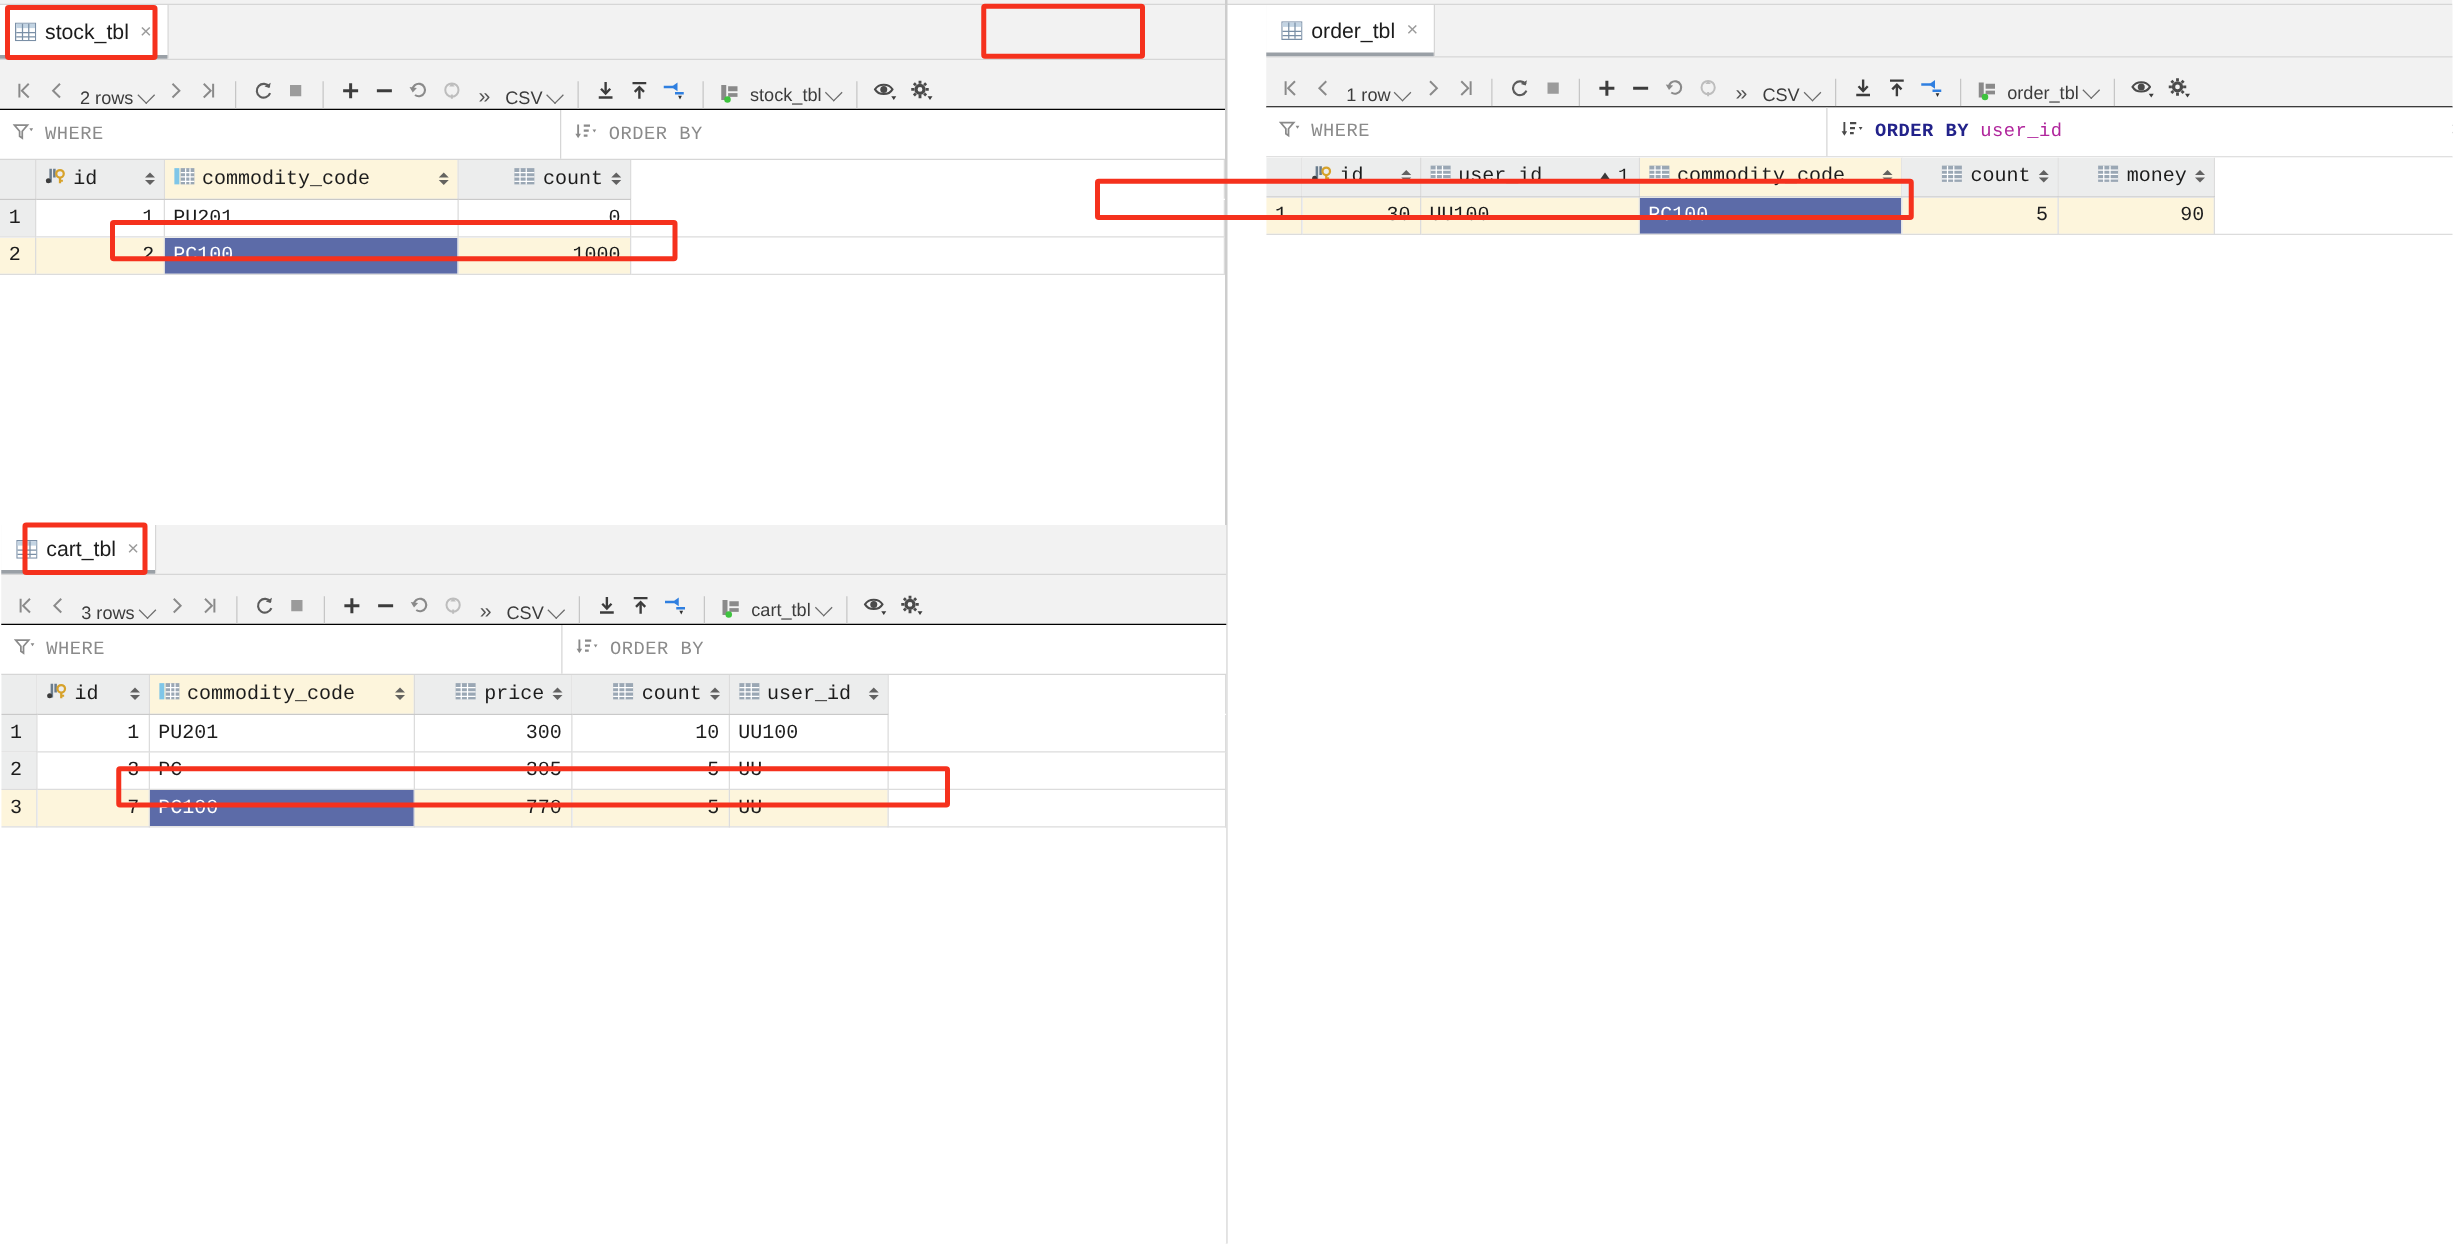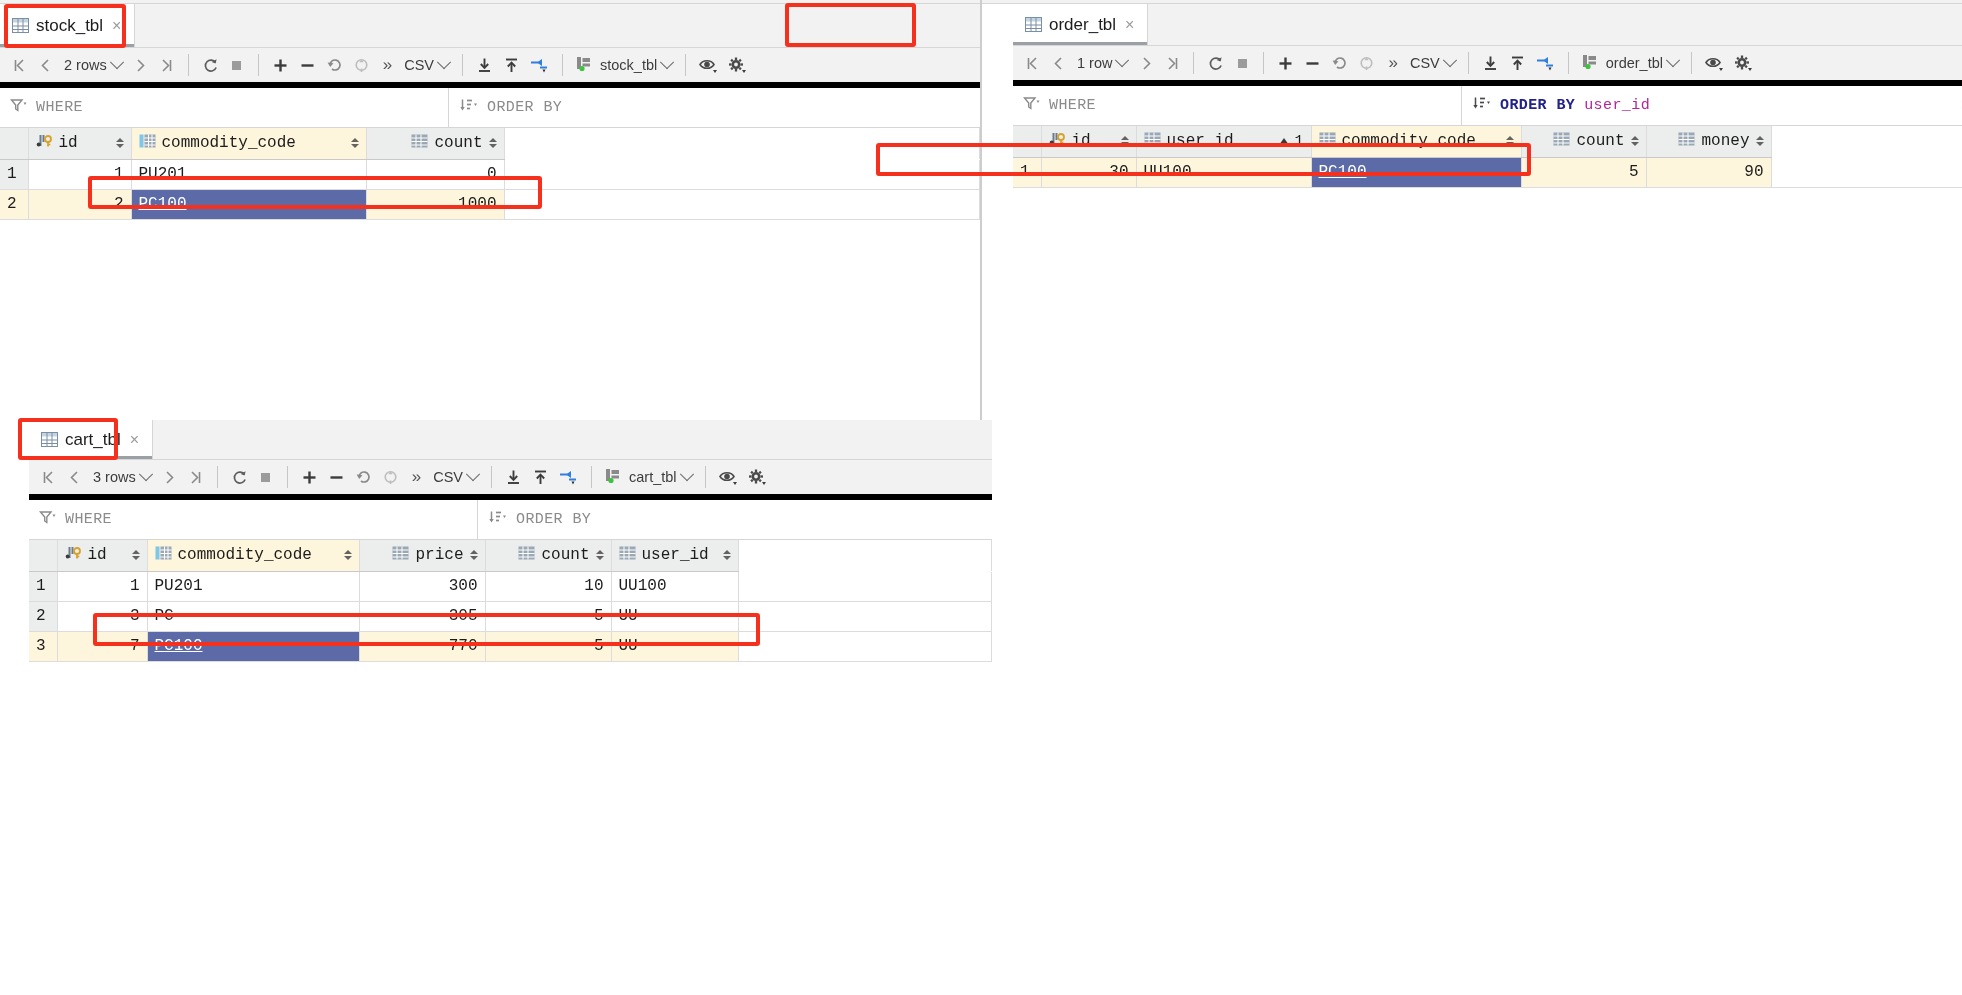--- a/index.html
+++ b/index.html
@@ -70,22 +70,22 @@
   }
   .tab-close {
     font-size: 16px; color: #9b9b9b; line-height: 1;
     margin-left: 2px; cursor: pointer;
   }
 
   
   .toolbar {
     height: 40px;
     background: #f2f2f2;
-    border-bottom: 6px solid #000000;
-    display: flex; align-items: center;
+    border-bottom: 1px solid #000000;
+    display: flex; align-items: flex-end;
     padding: 0 6px;
     gap: 0;
     overflow: hidden;
   }
   .tb-btn {
     display: flex; align-items: center; justify-content: center;
     height: 30px; min-width: 26px; padding: 0 4px;
     cursor: pointer; flex: 0 0 auto;
   }
   .tb-sep {
@@ -199,21 +199,20 @@
     border-right: 1px solid #c9c9c9;
     width: 28px;
     padding-left: 6px;
   }
   tr.sel .rowhdr { background: #fdf5dc; }
   tr.sel td { background: #fdf5dc; }
   td.num { text-align: right; }
   td.cellsel {
     background: #5c6ba8 !important;
     color: #ffffff;
-    text-decoration: underline;
   }
   .spacer-col { border-right: none; }
 
   
   .redbox {
     position: absolute;
     border: 4px solid #f5311d;
     border-radius: 3px;
     pointer-events: none;
     z-index: 40;
@@ -498,21 +497,21 @@
             <td class="num">2</td>
             <td class="cellsel">PC100</td>
             <td class="num">1000</td>
             <td class="spacer-col" style="background:#ffffff;"></td>
           </tr>
         </tbody>
       </table>
     </div>
   </div>
 
-  <div class="panel" style="left:12px;top:420px;width:980px;height:575px;padding-left:17px;">
+  <div class="panel" style="left:1px;top:420px;width:980px;height:575px;">
 
     <div class="tabstrip" style="height:40px;">
       <div class="tab">
         <span class="tab-icon">
           <svg width="17" height="15" viewBox="0 0 17 15">
             <rect x="0.5" y="0.5" width="16" height="14" fill="#ffffff" stroke="#7a8fa6" stroke-width="1"></rect>
             <rect x="1" y="1" width="15" height="3.5" fill="#c3d4e3"></rect>
             <line x1="1" y1="8" x2="16" y2="8" stroke="#7a8fa6" stroke-width="1"></line>
             <line x1="1" y1="11.5" x2="16" y2="11.5" stroke="#7a8fa6" stroke-width="1"></line>
             <line x1="6" y1="1" x2="6" y2="14" stroke="#7a8fa6" stroke-width="1"></line>

